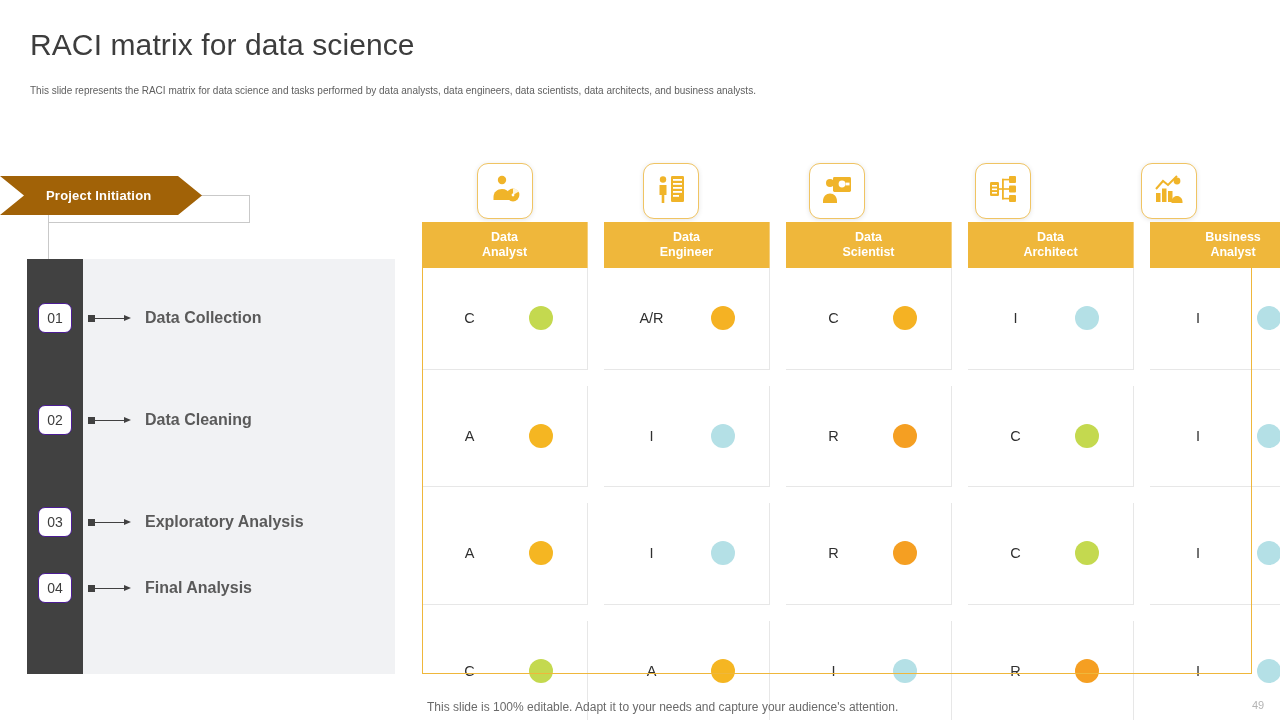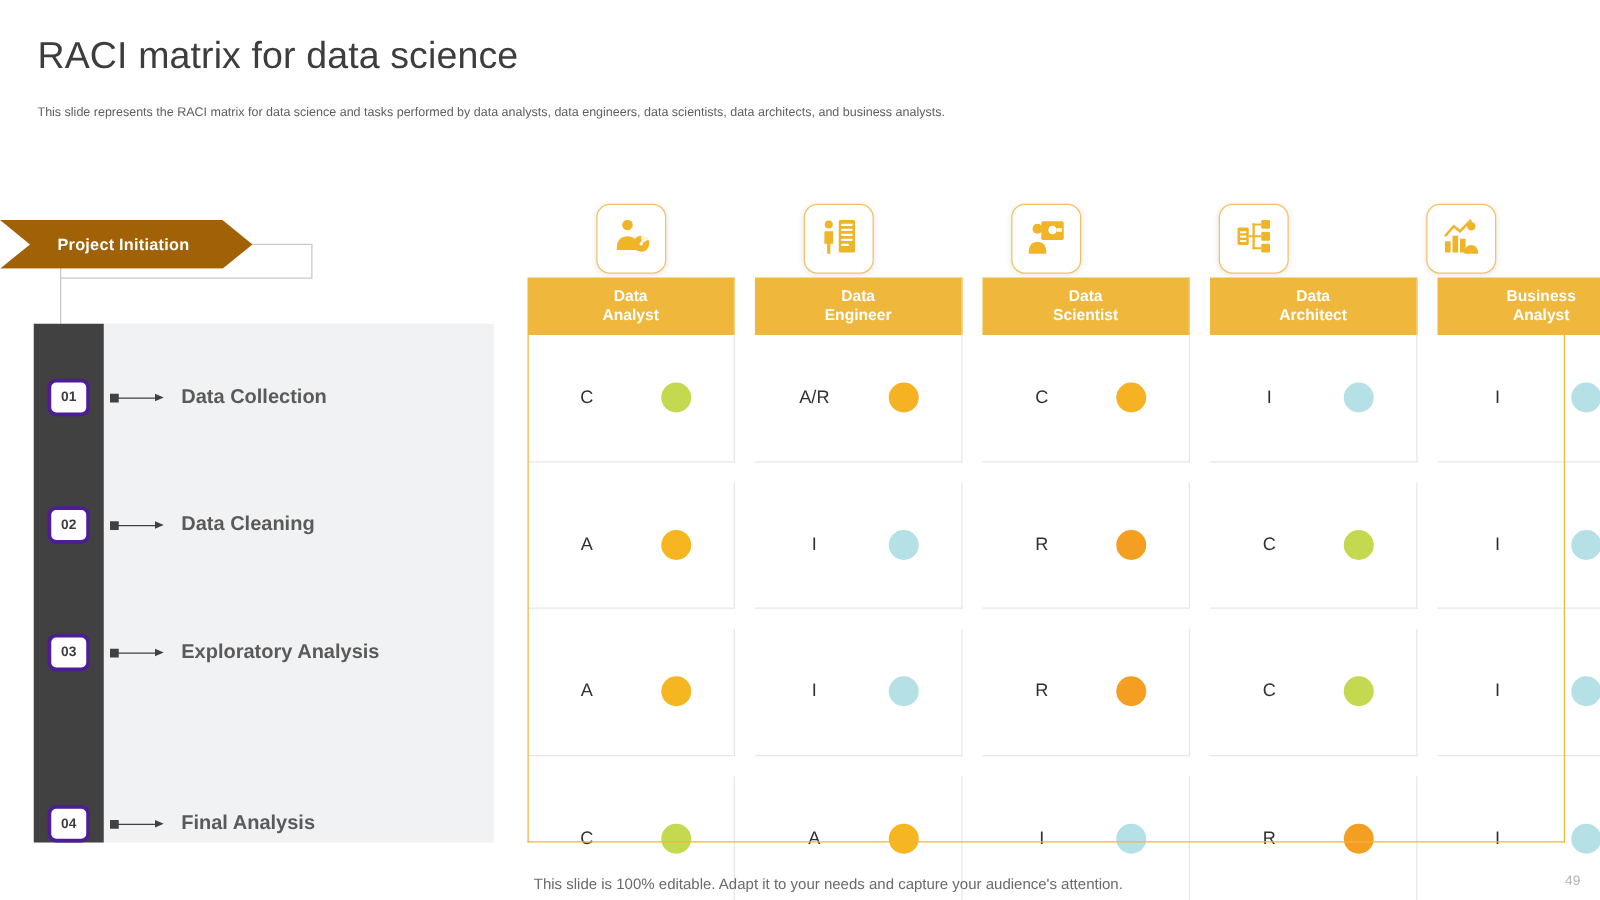--- a/index.html
+++ b/index.html
@@ -104,28 +104,28 @@
     height: 60px;
     display: flex;
     align-items: center;
   }
   .step-badge {
     position: absolute;
     left: 11px;
     width: 34px;
     height: 30px;
     background: #ffffff;
-    border: 3px solid #4c1d95;
+    border: 1px solid #4c1d95;
     border-radius: 7px;
     display: flex;
     align-items: center;
     justify-content: center;
-    font-size: 11px;
+    font-size: 14px;
     color: #3d3d3d;
-    font-weight: 700;
+    font-weight: 400;
   }
   .step-arrow {
     position: absolute;
     left: 61px;
     width: 48px;
     height: 12px;
   }
   .step-arrow .dot {
     position: absolute;
     left: 0;
@@ -307,21 +307,21 @@
       </div>
       <div class="step-row" style="top: 492px;">
         <div class="step-badge">03</div>
         <div class="step-arrow">
           <span class="dot"></span>
           <span class="line"></span>
           <span class="head"></span>
         </div>
         <div class="step-label">Exploratory Analysis</div>
       </div>
-      <div class="step-row" style="top: 629px;">
+      <div class="step-row" style="top: 558px;">
         <div class="step-badge">04</div>
         <div class="step-arrow">
           <span class="dot"></span>
           <span class="line"></span>
           <span class="head"></span>
         </div>
         <div class="step-label">Final Analysis</div>
       </div>
     </div>
 

